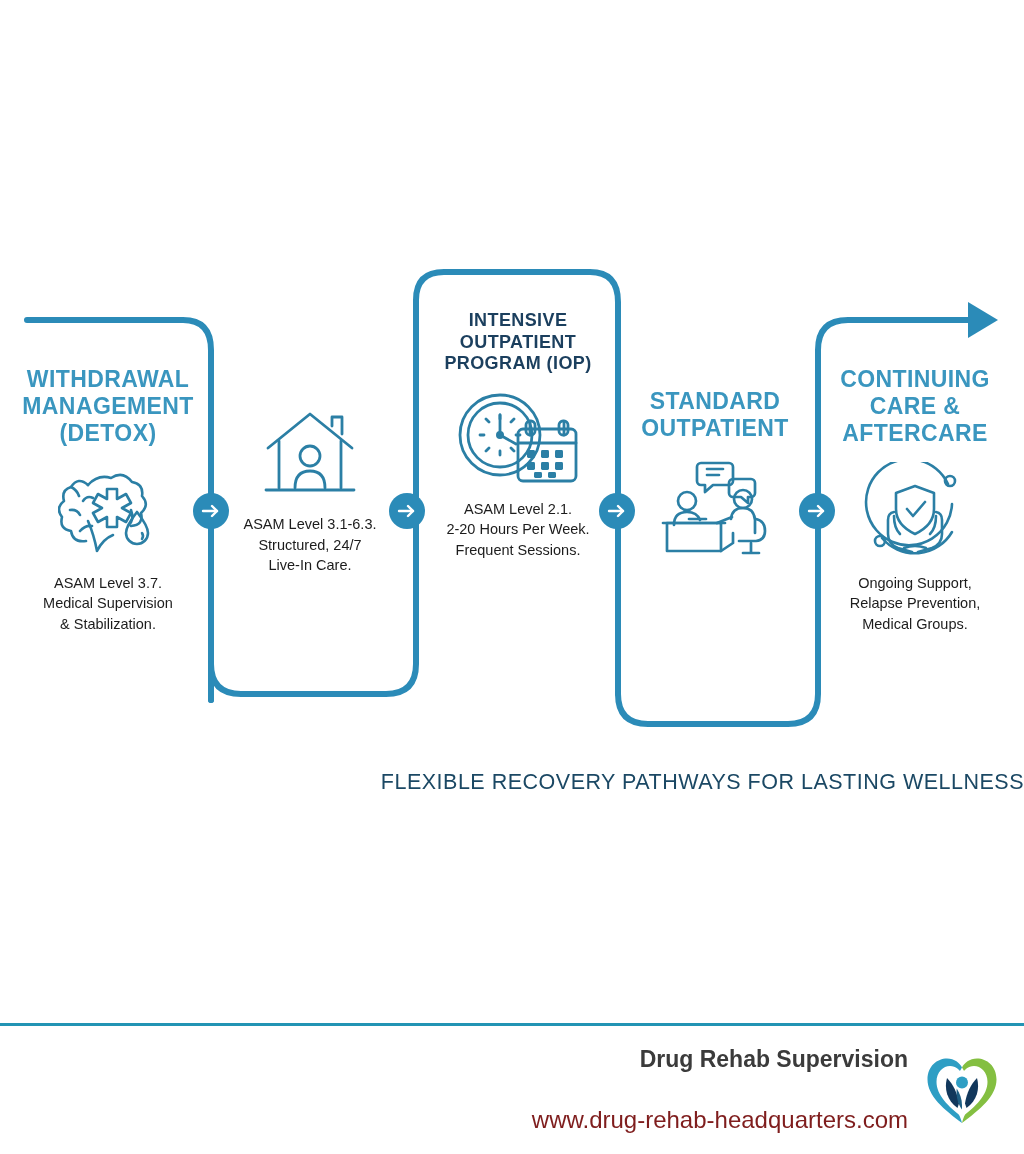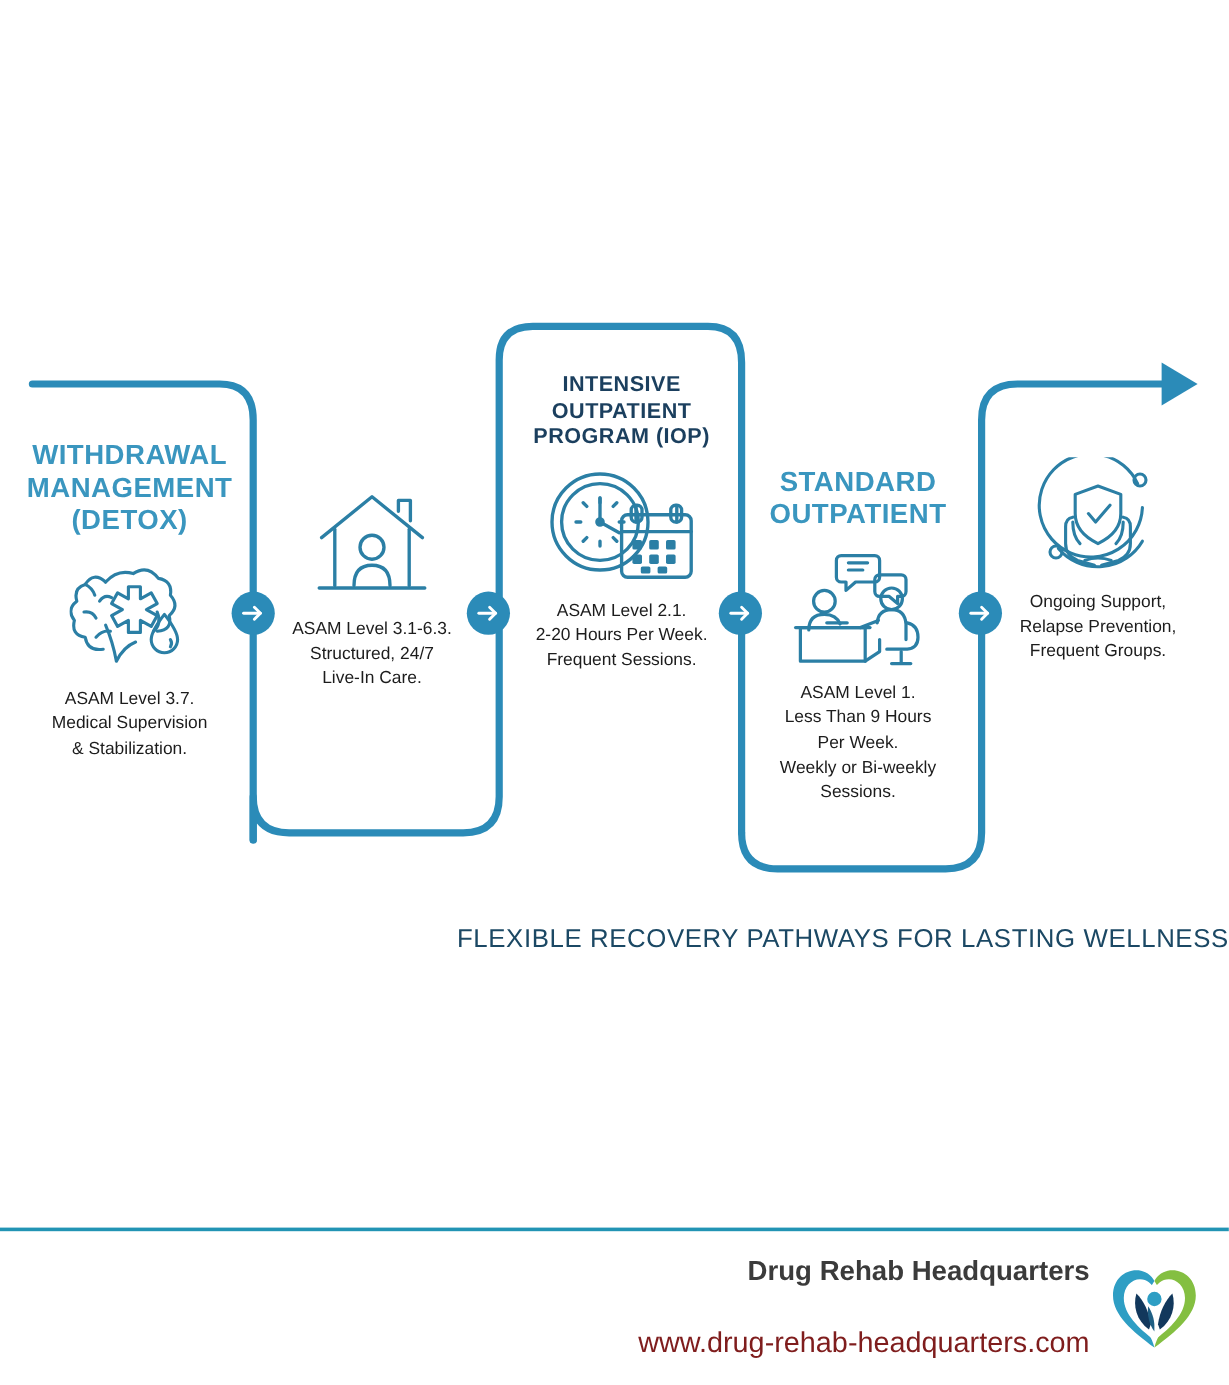--- a/index.html
+++ b/index.html
@@ -261,28 +261,26 @@
 
           <circle cx="82" cy="42" r="9"></circle>
           <path d="M70 62 q1 -11 12 -11 q11 0 12 12 L94 76"></path>
           <path d="M71 60 L56 66"></path>
           <path d="M72 76 L72 86 L60 94"></path>
           <path d="M95 62 q9 2 9 12 q0 9 -9 10 L78 84"></path>
           <path d="M90 86 L90 96 M82 96 L98 96"></path>
         </g>
       </svg>
     </div>
-    <div class="stage-desc" style="margin-top:10px;">ASAM Level 1.
-Less Than 9 Hours
-Per Week.
-Weekly or Bi-weekly
-Sessions.</div>
   </div>
 
   <div class="stage-col" style="left:832px; top:366px; width:166px;">
+    <div class="stage-title">CONTINUING
+CARE &amp;
+AFTERCARE</div>
     <div class="stage-icon" style="height:104px; margin-top:12px;">
       <svg width="102" height="98" viewBox="0 0 102 98">
         <g fill="none" stroke="#2b7fa5" stroke-width="2.6" stroke-linecap="round" stroke-linejoin="round">
           <path d="M84 22 a43 43 0 1 0 4 20"></path>
           <path d="M18 76 a43 43 0 0 0 70 -6"></path>
           <circle cx="86" cy="19" r="5"></circle>
           <circle cx="16" cy="79" r="5"></circle>
 
           <path d="M51 24 L70 31 v16 q0 16 -19 25 q-19 -9 -19 -25 v-16 z"></path>
           <path d="M43 47 L49 54 L61 40"></path>
@@ -290,21 +288,21 @@
           <path d="M30 50 q-6 1 -6 8 L24 72 q0 10 10 14 L48 90"></path>
           <path d="M30 54 q0 12 6 18"></path>
           <path d="M72 50 q6 1 6 8 L78 72 q0 10 -10 14 L54 90"></path>
           <path d="M72 54 q0 12 -6 18"></path>
           <path d="M40 86 q11 -4 22 0"></path>
         </g>
       </svg>
     </div>
     <div class="stage-desc" style="margin-top:10px;">Ongoing Support,
 Relapse Prevention,
-Frequent Groups.</div>
+Medical Groups.</div>
   </div>
 
   <div class="arrow-badge" style="left:193px; top:493px;">
     <svg width="20" height="16" viewBox="0 0 20 16">
       <g stroke="#ffffff" stroke-width="2.4" fill="none" stroke-linecap="round" stroke-linejoin="round">
         <path d="M2 8 L16 8"></path>
           <path d="M11 3 L16 8 L11 13"></path>
       </g>
     </svg>
   </div>
@@ -333,21 +331,21 @@
     </svg>
   </div>
 
   <div id="tagline">FLEXIBLE RECOVERY PATHWAYS FOR LASTING WELLNESS</div>
 
 </div>
 
 <div id="divider"></div>
 <div id="footer">
   <div id="footer-text">
-    <div id="brand-name">Drug Rehab Headquarters</div>
+    <div id="brand-name">Drug Rehab Supervision</div>
     <div id="brand-url">www.drug-rehab-headquarters.com</div>
   </div>
   <svg id="brand-logo" viewBox="0 0 100 96">
 
     <path d="M50 92 C26 74 4 56 4 34 C4 16 17 6 30 6 C40 6 47 12 50 18 C47 24 42 28 38 34 C30 44 30 58 38 68 C42 74 47 80 50 92 Z" fill="#2e9ec4"></path>
 
     <path d="M50 92 C74 74 96 56 96 34 C96 16 83 6 70 6 C60 6 53 12 50 18 C53 24 58 28 62 34 C70 44 70 58 62 68 C58 74 53 80 50 92 Z" fill="#84bf41"></path>
 
     <path d="M50 84 C32 70 16 55 16 37 C16 24 25 16 34 16 C42 16 47 21 50 27 C53 21 58 16 66 16 C75 16 84 24 84 37 C84 55 68 70 50 84 Z" fill="#ffffff"></path>
 

